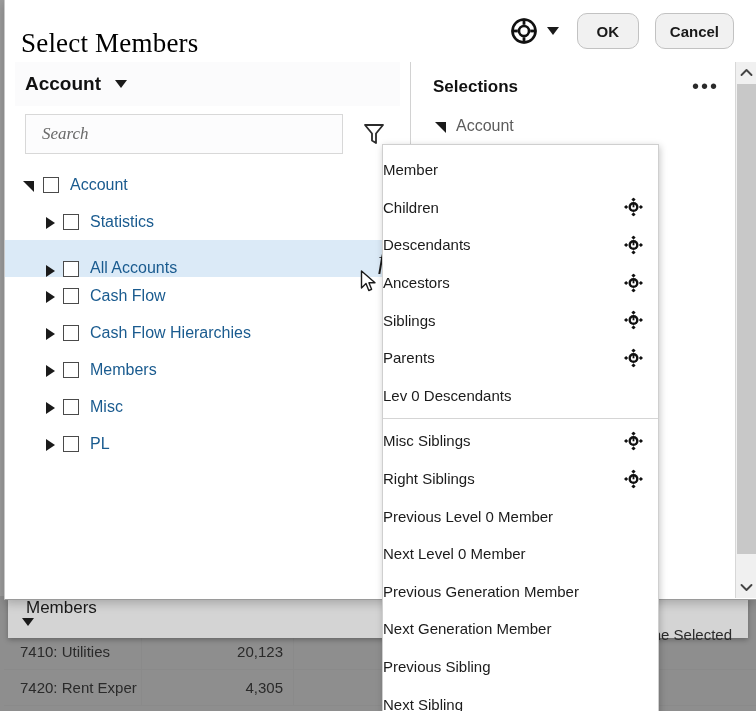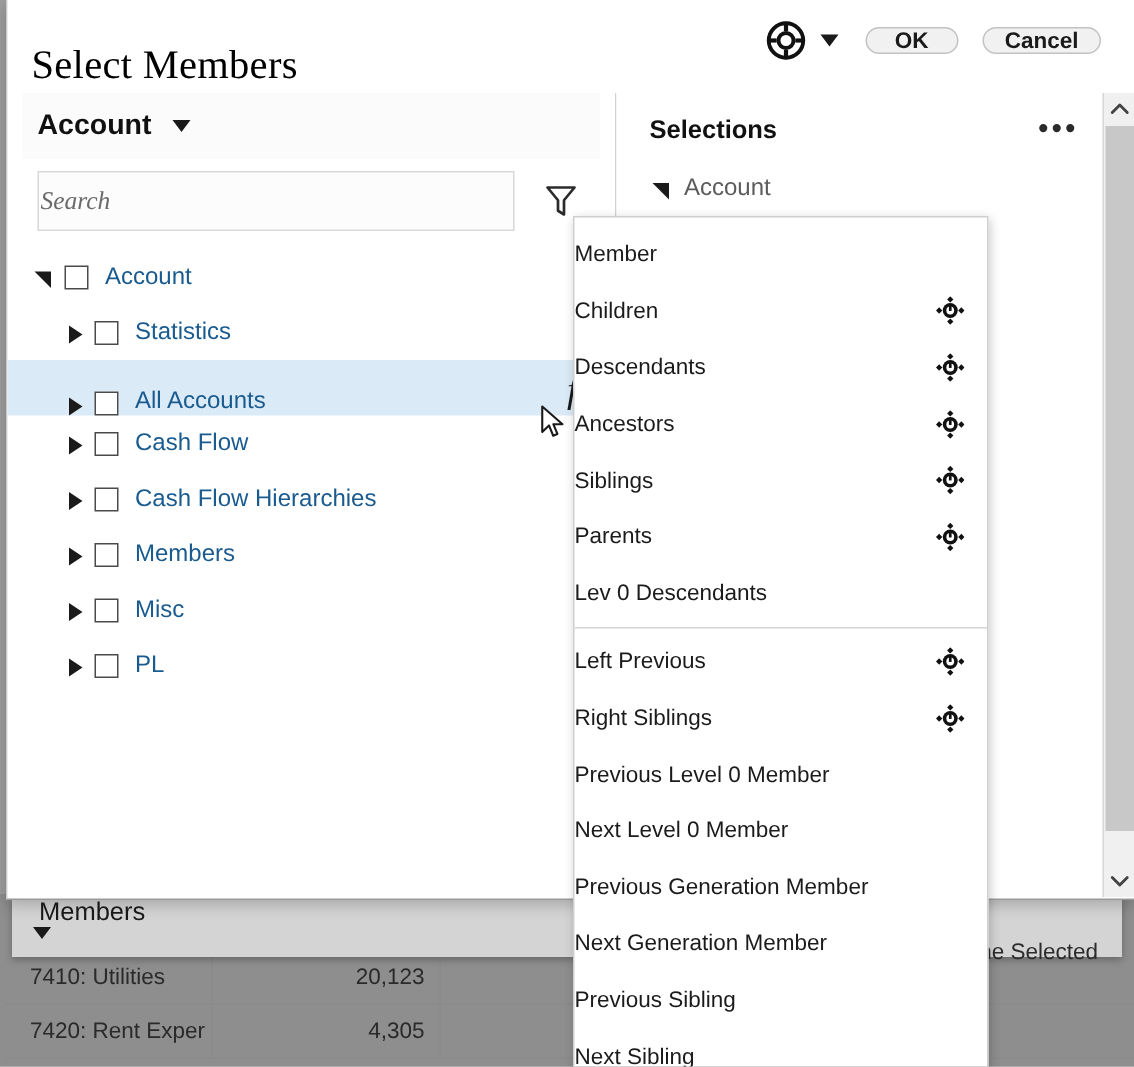--- a/index.html
+++ b/index.html
@@ -141,21 +141,21 @@
   }
   .help-icon { width: 28px; height: 28px; display:block; }
   .mini-caret {
     width: 0; height: 0;
     border-left: 6px solid transparent;
     border-right: 6px solid transparent;
     border-top: 8px solid #1a1a1a;
   }
   .btn {
     min-width: 62px;
-    height: 18px;
+    height: 36px;
     padding: 0 14px;
     background: #f1f1f1;
     border: 1px solid #c2c2c2;
     border-radius: 10px;
     font-family: "Liberation Sans", sans-serif;
     font-size: 15px;
     font-weight: bold;
     color: #1a1a1a;
     cursor: pointer;
   }
@@ -218,21 +218,21 @@
     position: relative;
     margin: 8px 10px 0 20px;
     display: flex;
     align-items: center;
   }
   .search-input {
     width: 318px;
     height: 40px;
     border: 1px solid #d8d8d8;
     background: #fcfcfd;
-    padding: 0 1px;
+    padding: 0 16px;
     font-family: "Liberation Serif", serif;
     font-size: 17px;
     color: #000000;
     outline: none;
   }
   .search-input::placeholder {
     color: #6a6a6a;
     font-style: italic;
     font-family: "Liberation Serif", serif;
   }
@@ -643,21 +643,21 @@
       </span>
     </div>
 
     <div class="ctx-item">
       <span>Lev 0 Descendants</span>
     </div>
 
     <div class="ctx-sep"></div>
 
     <div class="ctx-item">
-      <span>Left Previous</span>
+      <span>Misc Siblings</span>
       <span class="ctx-icon">
         <svg width="19" height="19" viewBox="0 0 19 19">
           <circle cx="9.5" cy="9.5" r="5" fill="#111"></circle>
           <circle cx="9.5" cy="9.5" r="2.6" fill="#fff"></circle>
           <rect x="8.6" y="5.4" width="1.8" height="4.4" fill="#111"></rect>
           <path d="M9.5 0 L11.6 2.1 L9.5 4.2 L7.4 2.1 Z" fill="#111"></path>
           <path d="M9.5 14.8 L11.6 16.9 L9.5 19 L7.4 16.9 Z" fill="#111"></path>
           <path d="M0 9.5 L2.1 7.4 L4.2 9.5 L2.1 11.6 Z" fill="#111"></path>
           <path d="M14.8 9.5 L16.9 7.4 L19 9.5 L16.9 11.6 Z" fill="#111"></path>
         </svg>

